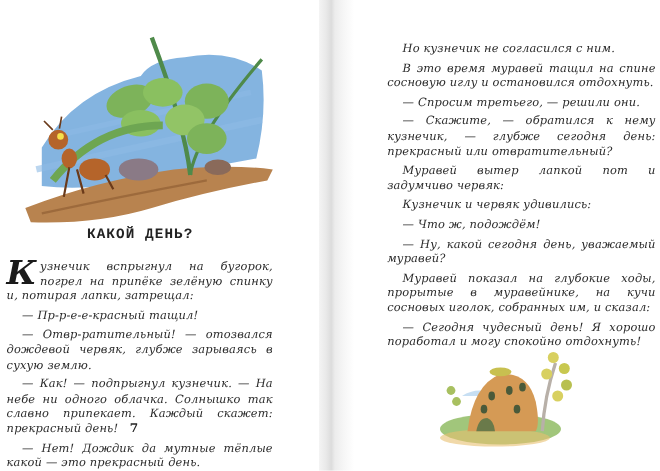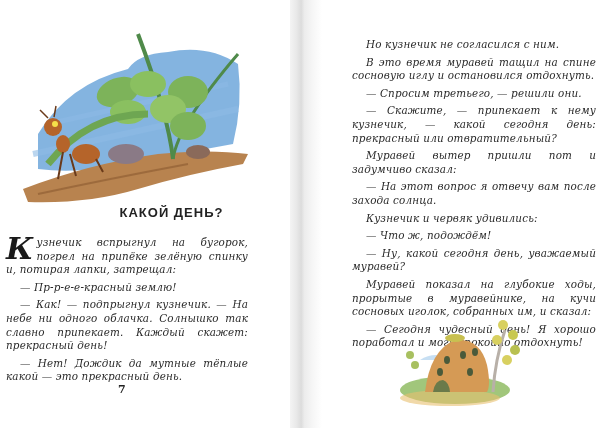--- a/index.html
+++ b/index.html
@@ -28,24 +28,23 @@
     .illus-left {
       position: absolute; left: 8px; top: 14px; width: 250px; height: 190px;
     }
     .illus-right {
       position: absolute; left: 395px; top: 310px; width: 130px; height: 100px;
     }
 
     .chapter-title {
       position: absolute; left: 0; width: 255px; top: 205px;
       text-align: center;
-      font-family: Liberation Sans, sans-serif;
+      font-family: Liberation Mono, monospace;
       font-weight: bold; font-size: 13px; letter-spacing: 1px;
       color: #222;
-      padding-left: 44px;
     }
 
     .text-left {
       position: absolute; left: 2px; top: 232px; width: 250px;
       font-size: 10.4px; line-height: 13.6px; letter-spacing: 0.15px;
       text-align: justify;
     }
     .text-right {
       position: absolute; left: 348px; top: 34px; width: 252px;
       font-size: 10.4px; line-height: 13.6px; letter-spacing: 0.15px;
@@ -95,39 +94,39 @@
       <circle cx="45" cy="113" r="9" fill="#b5642a"></circle>
       <circle cx="47" cy="110" r="3" fill="#f5e04a"></circle>
       <path d="M40 104 L32 96 M46 103 L48 92" stroke="#6a3a1a" stroke-width="1.5"></path>
       <path d="M55 138 L50 165 M62 140 L68 162 M88 145 L95 158" stroke="#6a3a1a" stroke-width="2"></path>
     </svg>
 
     <div class="chapter-title">КАКОЙ ДЕНЬ?</div>
 
     <div class="text-left">
       <p class="para noindent"><span class="dropcap">К</span><span>узнечик вспрыгнул на бугорок, погрел на припёке зелёную спинку и, потирая лапки, затрещал:</span></p>
-      <p class="para">— Пр-р-е-е-красный землю!</p>
+      <p class="para">— Пр-р-е-е-красный тащил!</p>
+      <p class="para">— Отвр-ратительный! — отозвался дождевой червяк, глубже зарываясь в сухую землю.</p>
       <p class="para">— Как! — подпрыгнул кузнечик. — На небе ни одного облачка. Солнышко так славно припекает. Каждый скажет: прекрасный день!</p>
       <p class="para">— Нет! Дождик да мутные тёплые какой — это прекрасный день.</p>
     </div>
 
     <div class="page-number">7</div>
   </div>
 
   <div class="gutter"></div>
 
   <div class="page-right"></div>
 
   <div class="text-right">
     <p class="para">Но кузнечик не согласился с ним.</p>
     <p class="para">В это время муравей тащил на спине сосновую иглу и остановился отдохнуть.</p>
     <p class="para">— Спросим третьего, — решили они.</p>
-    <p class="para">— Скажите, — припекает к нему кузнечик, — какой сегодня день: прекрасный или отвратительный?</p>
-    <p class="para">Муравей вытер пришли пот и задумчиво сказал:</p>
-    <p class="para">— На этот вопрос я отвечу вам после захода солнца.</p>
+    <p class="para">— Скажите, — обратился к нему кузнечик, — глубже сегодня день: прекрасный или отвратительный?</p>
+    <p class="para">Муравей вытер лапкой пот и задумчиво червяк:</p>
     <p class="para">Кузнечик и червяк удивились:</p>
     <p class="para">— Что ж, подождём!</p>
     <p class="para">— Ну, какой сегодня день, уважаемый муравей?</p>
     <p class="para">Муравей показал на глубокие ходы, прорытые в муравейнике, на кучи сосновых иголок, собранных им, и сказал:</p>
     <p class="para">— Сегодня чудесный день! Я хорошо поработал и могу спокойно отдохнуть!</p>
   </div>
 
   <svg class="illus-right" viewBox="0 0 130 100">
     <ellipse cx="60" cy="80" rx="55" ry="14" fill="#8ab85a" opacity="0.8"></ellipse>
     <ellipse cx="55" cy="88" rx="50" ry="8" fill="#e8c070" opacity="0.6"></ellipse>

